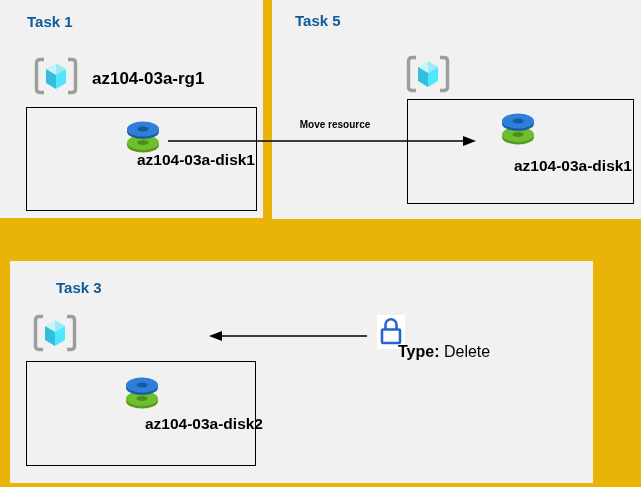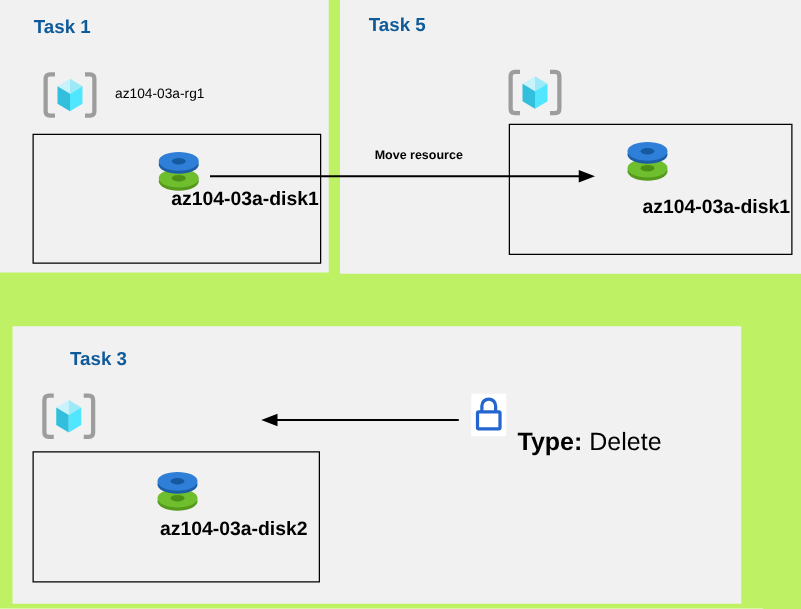--- a/index.html
+++ b/index.html
@@ -1,69 +1,69 @@
 <!DOCTYPE html>
 <html><head>
 <meta charset="utf-8">
 <style>
   html,body{margin:0;padding:0;background:#ffffff;}
   .stage{
-    position:relative;width:641px;height:487px;background:#bef264;overflow:hidden;
+    position:relative;width:641px;height:487px;background:#eab308;overflow:hidden;
     font-family:"Liberation Sans","DejaVu Sans",sans-serif;color:#000;
   }
   .panel{position:absolute;background:#f1f1f1;}
   .panel1{left:0;top:5;width:263px;height:218px;}
   .panel2{left:272px;top:0;width:369px;height:219px;}
   .panel3{left:10px;top:261px;width:583px;height:222px;}
   .task-title{
     position:absolute;font-size:15px;font-weight:bold;color:#0f5b99;white-space:nowrap;
   }
   .tt1{left:27px;top:13px;}
   .tt2{left:295px;top:12px;}
   .tt3{left:36px;top:279px;margin-left:20px;}
   .rg-icon{position:absolute;width:46px;height:38px;}
   .rg1{left:33px;top:57px;}
   .rg2{left:405px;top:55px;}
   .rg3{left:32px;top:314px;}
   .rg-label{
-    position:absolute;font-size:11px;font-weight:normal;white-space:nowrap;
+    position:absolute;font-size:17px;font-weight:bold;white-space:nowrap;
   }
   .rgl1{left:92px;top:69px;}
   .rgl2{left:462px;top:67px;}
   .rgl3{left:89px;top:329px;}
   .res-box{position:absolute;border:1.5px solid #000;background:transparent;}
   .box1{left:26px;top:107px;width:229px;height:102px;}
   .box2{left:407px;top:99px;width:225px;height:103px;}
   .box3{left:26px;top:361px;width:228px;height:103px;}
   .disk-icon{position:absolute;width:44px;height:38px;}
   .dk1{left:121px;top:117px;}
   .dk2{left:496px;top:109px;}
   .dk3{left:120px;top:373px;}
   .disk-label{
     position:absolute;font-size:15.5px;font-weight:bold;text-align:right;white-space:nowrap;
   }
   .dkl1{left:26px;width:229px;top:151px;}
   .dkl2{left:407px;width:225px;top:157px;}
-  .dkl3{left:18px;width:228px;top:415px;}
+  .dkl3{left:35px;width:228px;top:415px;}
   .arrow-svg{position:absolute;overflow:visible;}
   .move-arrow{left:168px;top:133px;}
   .lock-arrow{left:209px;top:328px;}
   .move-label{
     position:absolute;left:270px;top:119px;width:130px;text-align:center;
     font-size:10px;font-weight:bold;white-space:nowrap;
   }
   .lock-box{
     position:absolute;left:377px;top:315px;width:28px;height:34px;background:#ffffff;
     display:flex;align-items:center;justify-content:center;
   }
   .lock-name{
     position:absolute;left:414px;top:325px;font-size:15.5px;font-weight:bold;white-space:nowrap;
   }
   .lock-type{
-    position:absolute;left:414px;top:343px;font-size:20px;white-space:nowrap;
+    position:absolute;left:398px;top:343px;font-size:16px;white-space:nowrap;
   }
   .lock-type .b{font-weight:bold;}
 </style>
 </head>
 <body>
 
 <div class="stage">
 
   <div class="panel panel1"></div>
   <div class="panel panel2"></div>

